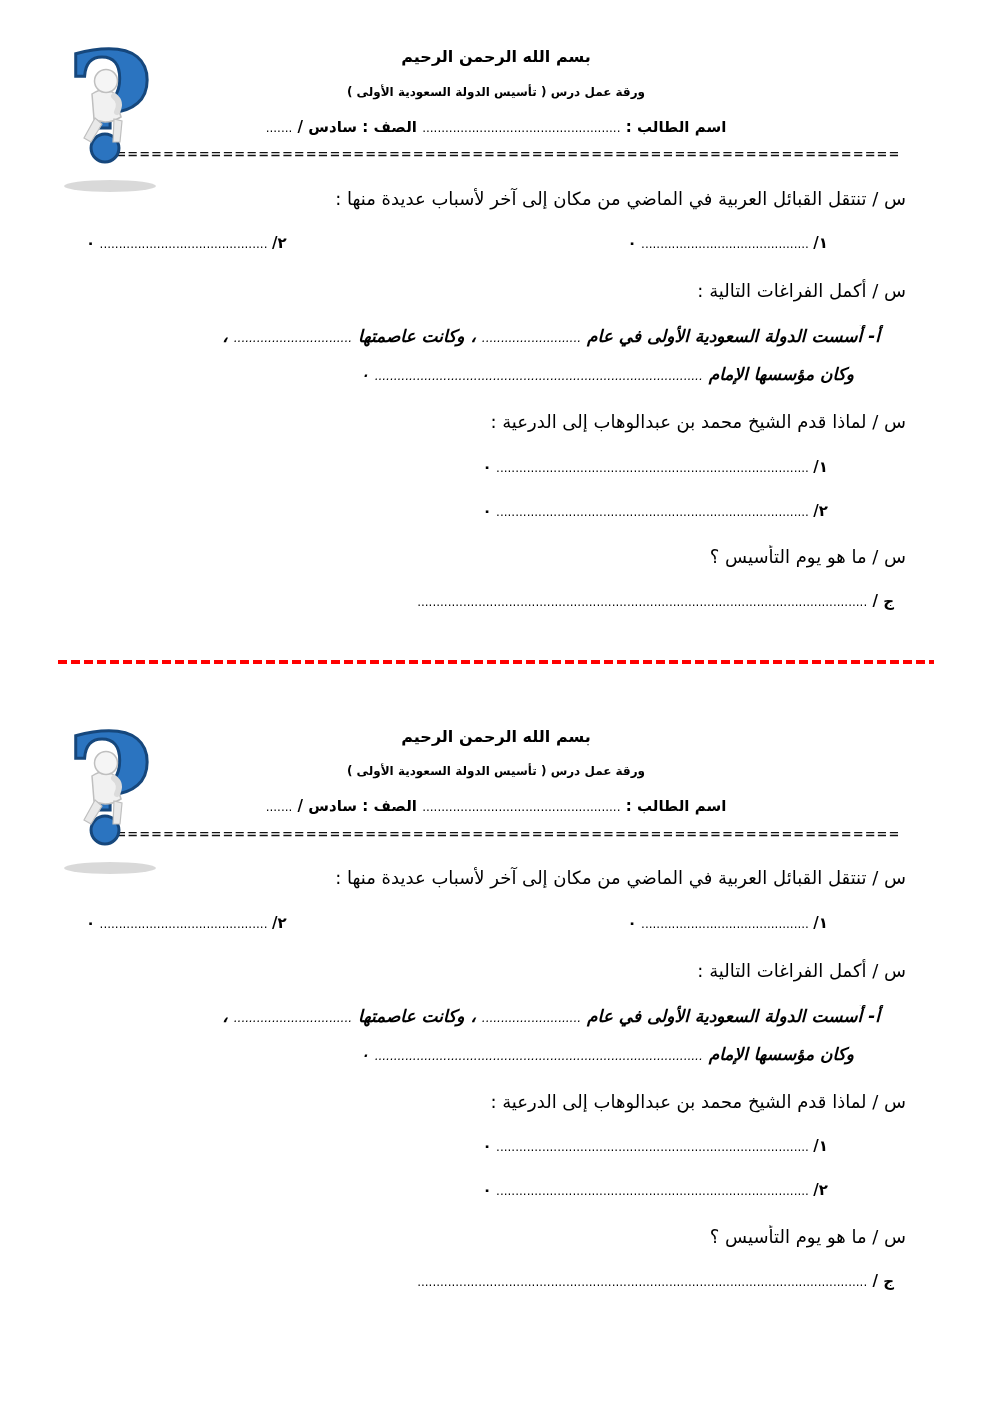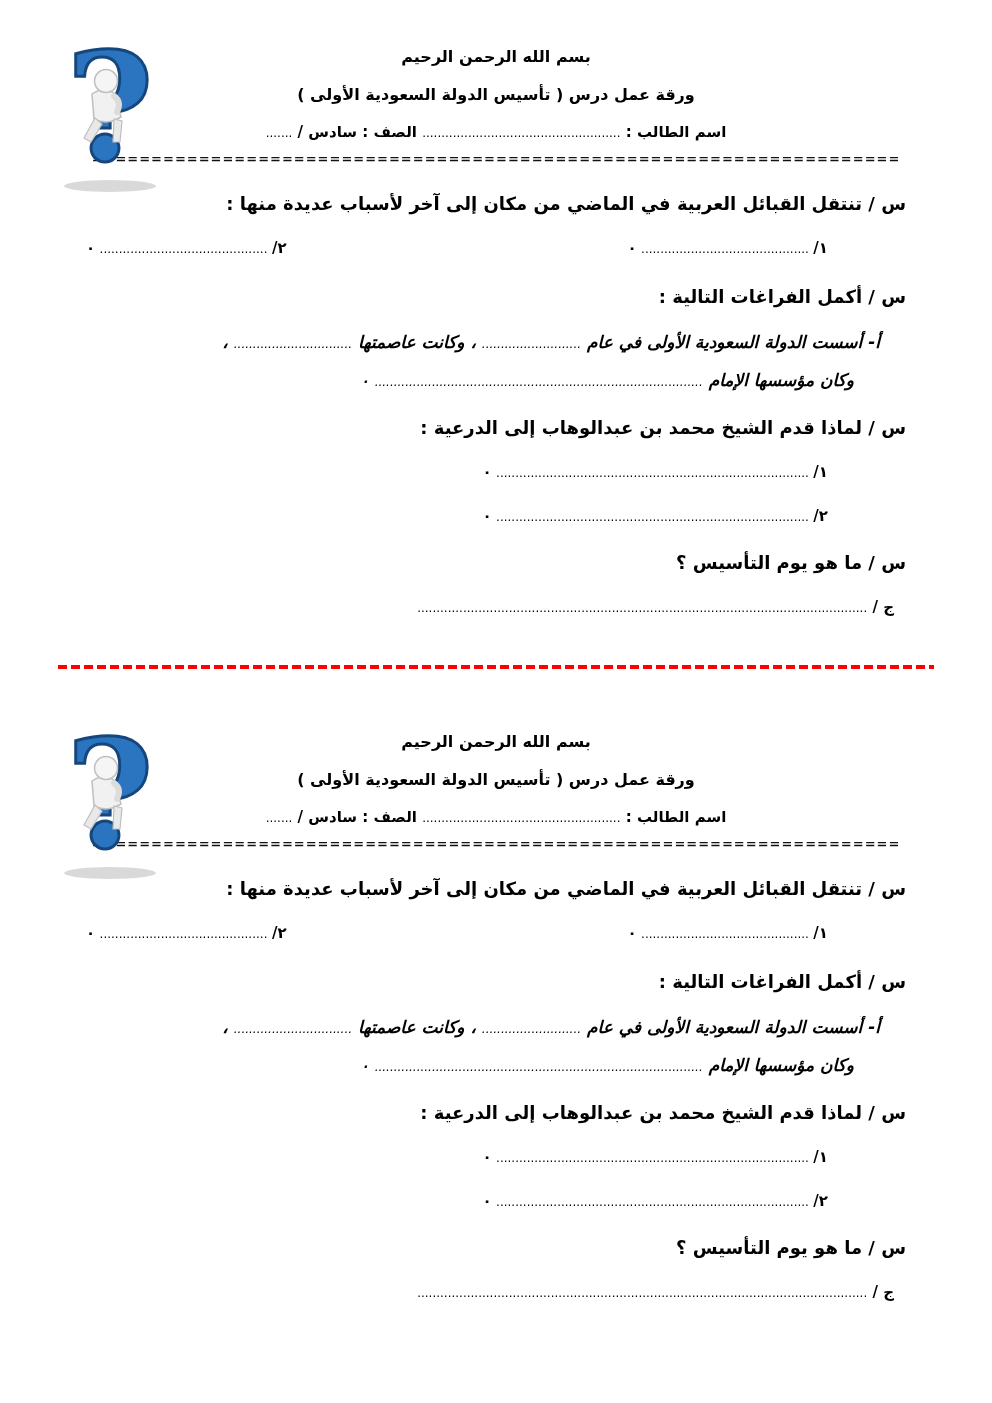--- a/index.html
+++ b/index.html
@@ -23,24 +23,24 @@
   .clipart {
     position: absolute;
     left: 46px;
     top: 38px;
     width: 130px;
     height: 155px;
   }
   .line { white-space: nowrap; overflow: hidden; line-height: 1.35; }
   .center { text-align: center; }
   .basmala   { font-size: 16px; font-weight: bold; margin-bottom: 16px; }
-  .title     { font-size: 16px; font-weight: bold; margin-bottom: 17px; }
+  .title     { font-size: 12px; font-weight: bold; margin-bottom: 17px; }
   .name-line { font-size: 15px; font-weight: bold; margin-bottom: 8px; }
   .separator { font-size: 13px; font-weight: bold; letter-spacing: 1px; margin-bottom: 24px; color: #111; }
-  .question  { font-size: 18px; font-weight: bold; margin-bottom: 22px; }
+  .question  { font-size: 18px; font-weight: normal; margin-bottom: 22px; }
   .answers-row {
     display: flex;
     justify-content: space-between;
     padding-right: 78px;
     font-size: 14px;
     margin-bottom: 26px;
   }
   .ans { white-space: nowrap; }
   .num, .endmark { font-size: 15px; font-weight: bold; }
   .dots { font-size: 12px; font-weight: normal; letter-spacing: 2px; color: #000; }

